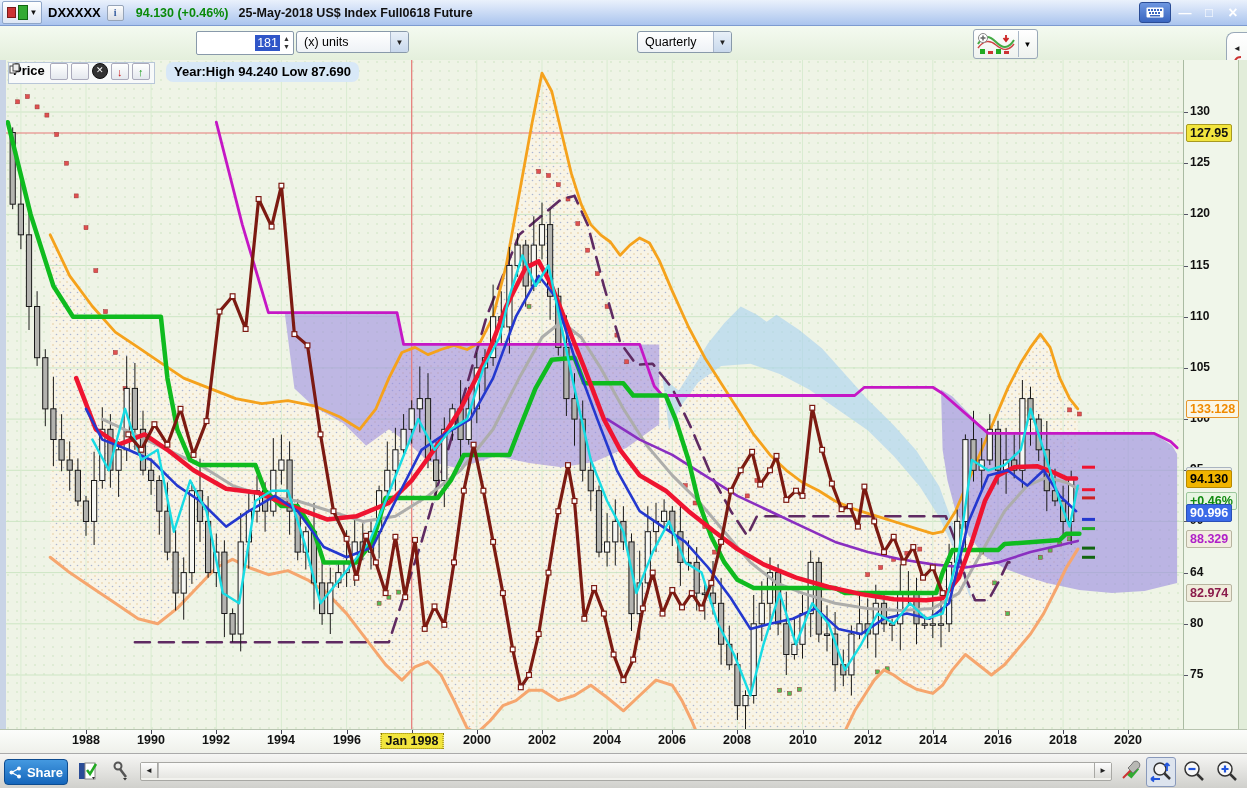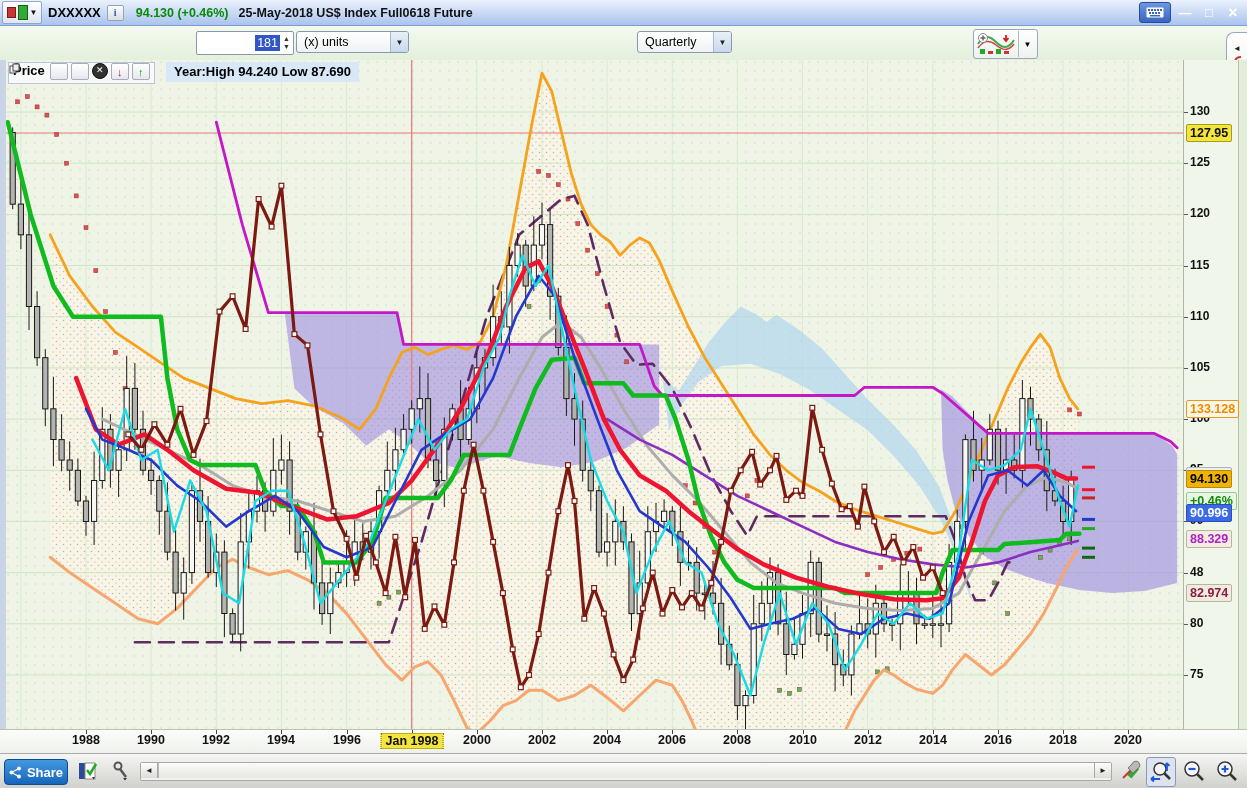--- a/index.html
+++ b/index.html
@@ -63,21 +63,21 @@
   #pane-header{position:absolute;left:2px;top:2px;height:20px;display:flex;
     background:rgba(248,250,252,.92);border:1px solid #b8c6d8;padding:0 4px;gap:3px;z-index:5;}
   #pane-header .pane-title{font-weight:bold;font-size:13px;color:#000;margin-right:2px;}
   .ph-icon{width:16px;height:15px;display:flex;align-items:center;justify-content:center;
     border:1px solid #aab;border-radius:2px;background:linear-gradient(#fff,#e4e8ee);}
   .ph-close{background:#333;border-radius:50%;color:#fff;font-size:9px;border:1px solid #111;
     width:14px;height:14px;line-height:13px;text-align:center;font-weight:bold;}
   .ph-down{color:#cc1111;font-weight:bold;font-size:11px;}
   .ph-up{color:#119911;font-weight:bold;font-size:11px;}
   #pane-stats{position:absolute;left:160px;top:2px;height:20px;line-height:20px;z-index:5;
-    background:rgba(214,230,248,.92);font-weight:bold;font-size:13px;color:#000;padding:0 8px;}
+    background:rgba(214,230,248,.92);font-weight:bold;font-size:13px;color:#000;padding:0 8px;border-radius:7px;}
   #footer-overlay{position:absolute;left:0px;bottom:1px;height:17px;line-height:17px;z-index:5;
     background:rgba(248,252,246,.85);border:1px solid #c6d2be;font-size:11px;color:#222;
     padding:0 6px;display:flex;gap:14px;}
   #footer-overlay .note{font-style:italic;}
   
   #y-axis{position:absolute;left:1183px;top:0;width:55px;height:669px;background:#f0f6ea;
     border-left:1px solid #aabba2;}
   .y-tick{position:absolute;left:6px;width:44px;font-size:12px;font-weight:bold;color:#111;
     transform:translateY(-8px);}
   .y-tickmark{position:absolute;left:0;width:4px;height:1px;background:#556;}
@@ -700,21 +700,21 @@
       <div class="y-tick" style="top:257px">110</div>
       <div class="y-tickmark" style="top:308px"></div>
       <div class="y-tick" style="top:308px">105</div>
       <div class="y-tickmark" style="top:359px"></div>
       <div class="y-tick" style="top:359px">100</div>
       <div class="y-tickmark" style="top:410px"></div>
       <div class="y-tick" style="top:410px">95</div>
       <div class="y-tickmark" style="top:461px"></div>
       <div class="y-tick" style="top:461px">90</div>
       <div class="y-tickmark" style="top:513px"></div>
-      <div class="y-tick" style="top:513px">48</div>
+      <div class="y-tick" style="top:513px">64</div>
       <div class="y-tickmark" style="top:564px"></div>
       <div class="y-tick" style="top:564px">80</div>
       <div class="y-tickmark" style="top:615px"></div>
       <div class="y-tick" style="top:615px">75</div>
       <div class="y-badge" style="top:73px;background:#f2e53e;color:#111111;border:1px solid #a89a20">127.95</div>
       <div class="y-badge" style="top:349px;background:#faf6e6;color:#f08a00;border:1px solid #e8962a">133.128</div>
       <div class="y-badge" style="top:416px;background:#edf0ea;color:#8a97a8;border:1px solid #aab4c0">94.153</div>
       <div class="y-badge" style="top:419px;background:#f0b400;color:#000000;border:1px solid #b88a00">94.130</div>
       <div class="y-badge" style="top:441px;background:#e8f6e2;color:#118a11;border:1px solid #9cc79c">+0.46%</div>
       <div class="y-badge" style="top:453px;background:#3a6ae8;color:#ffffff;border:1px solid #2a50b8">90.996</div>

